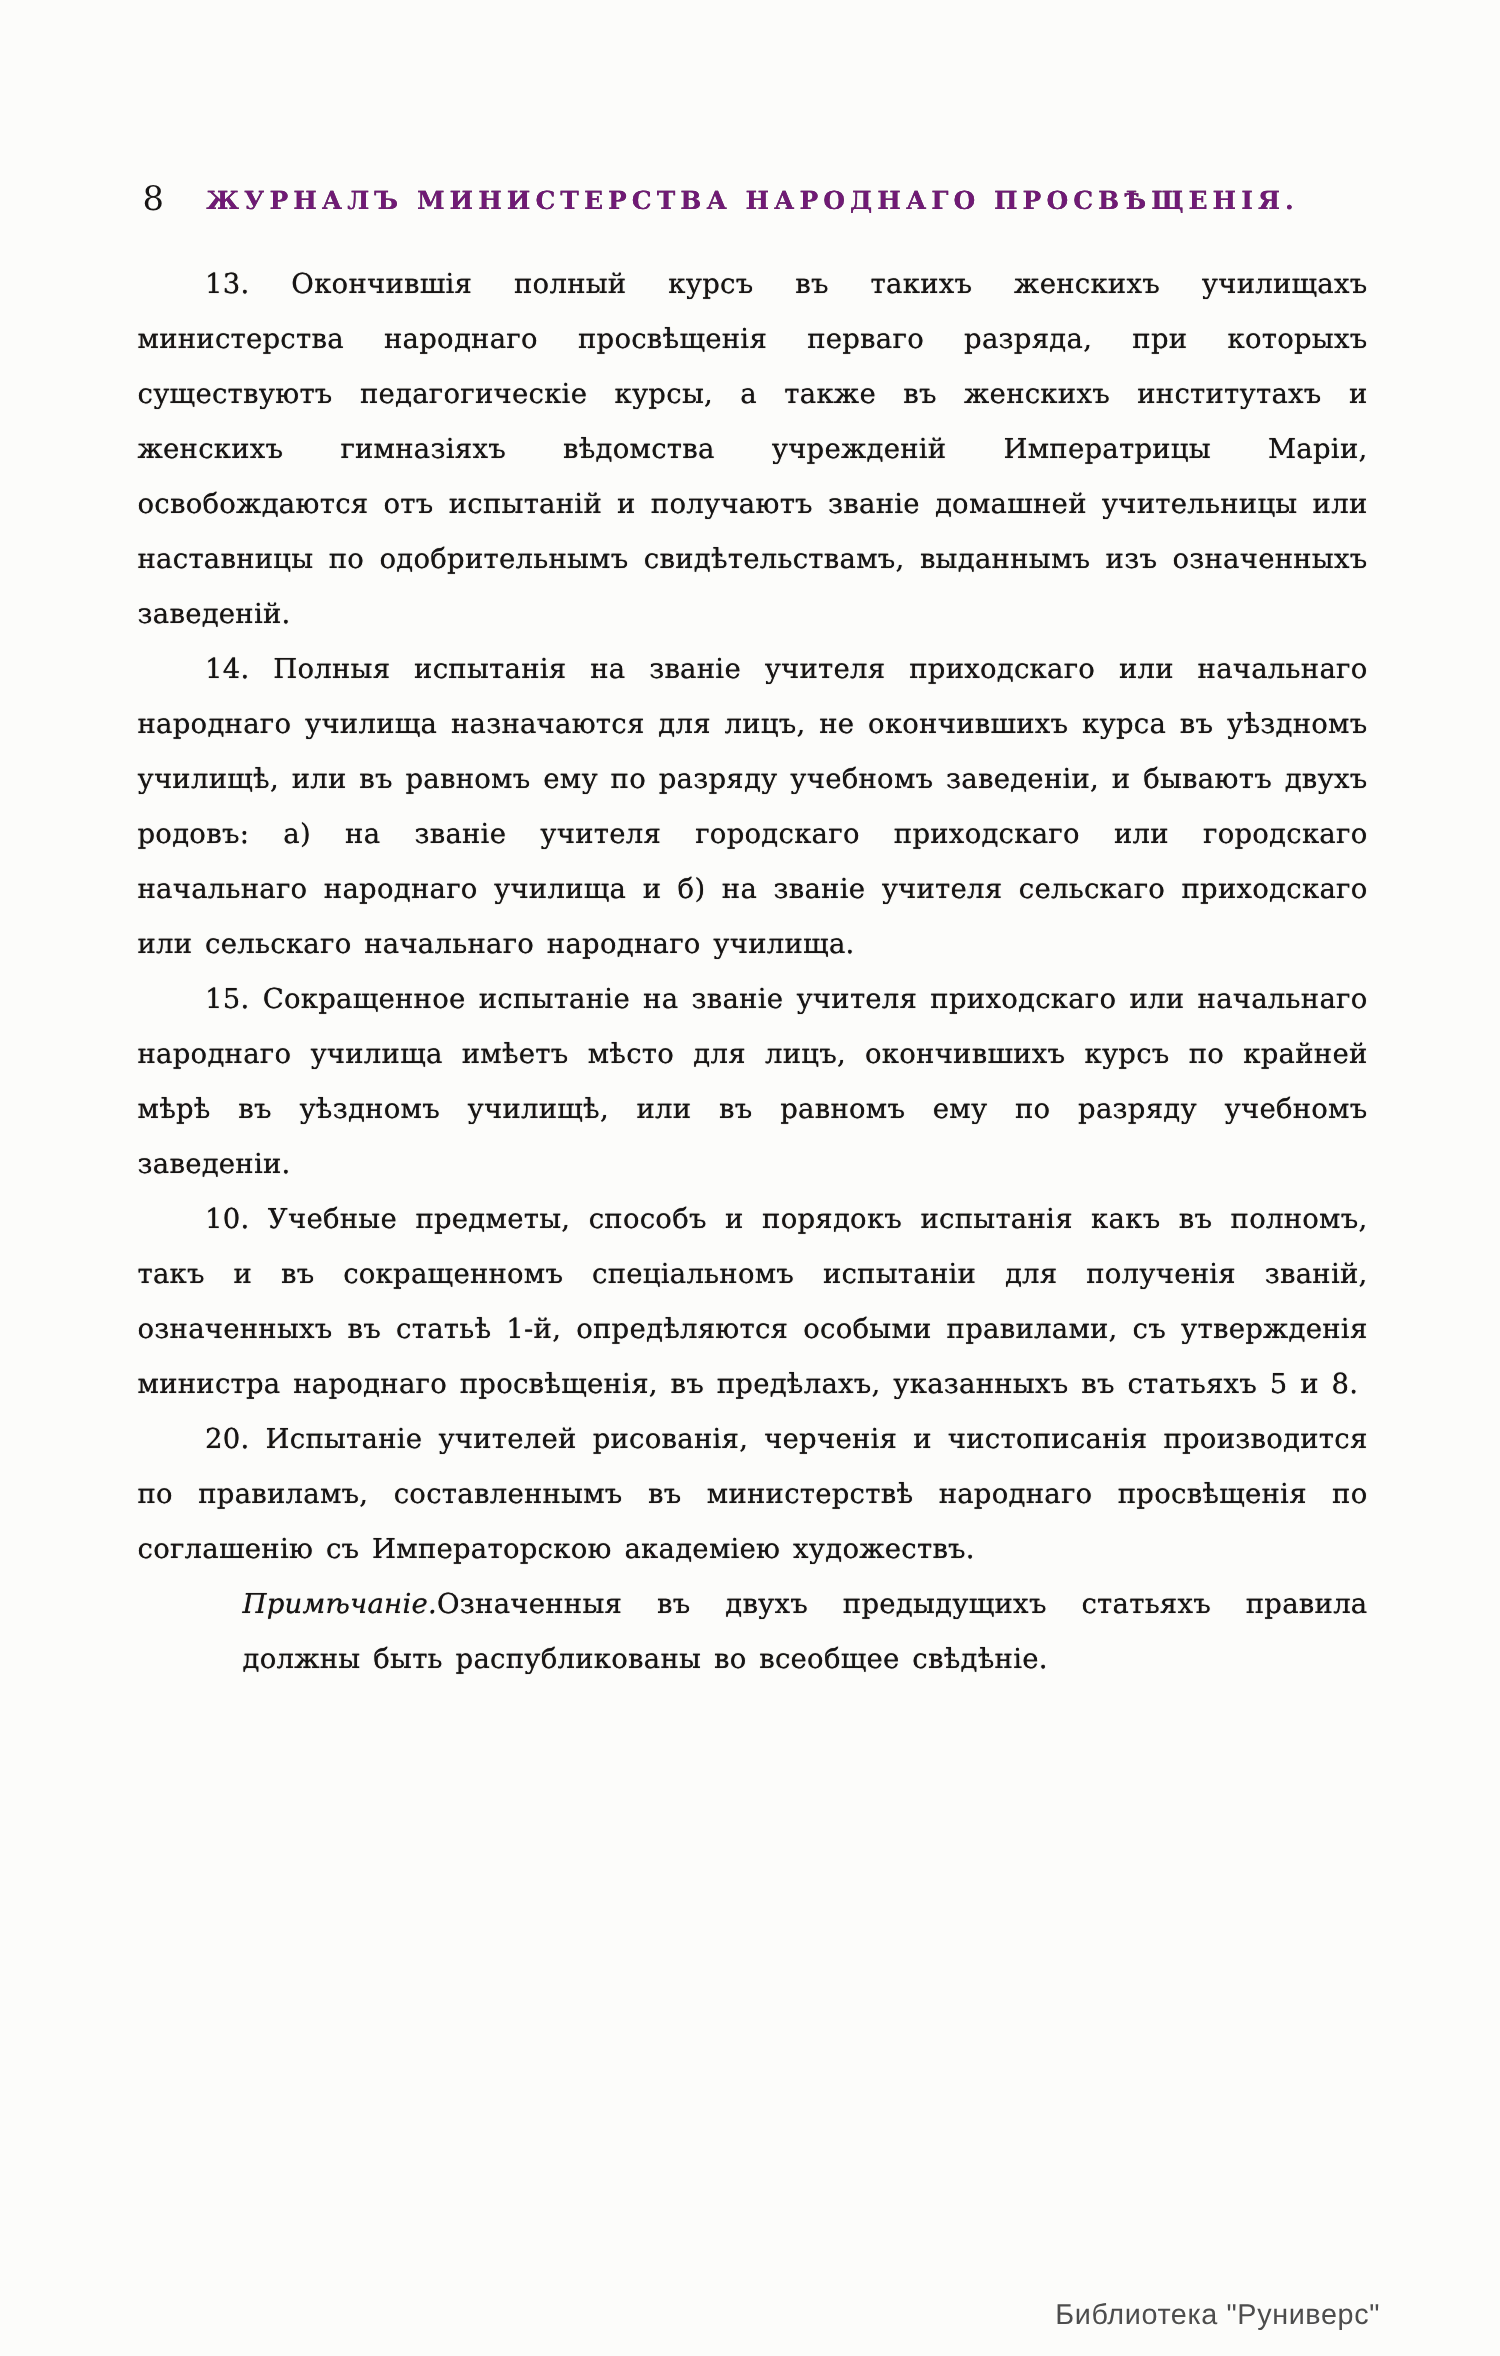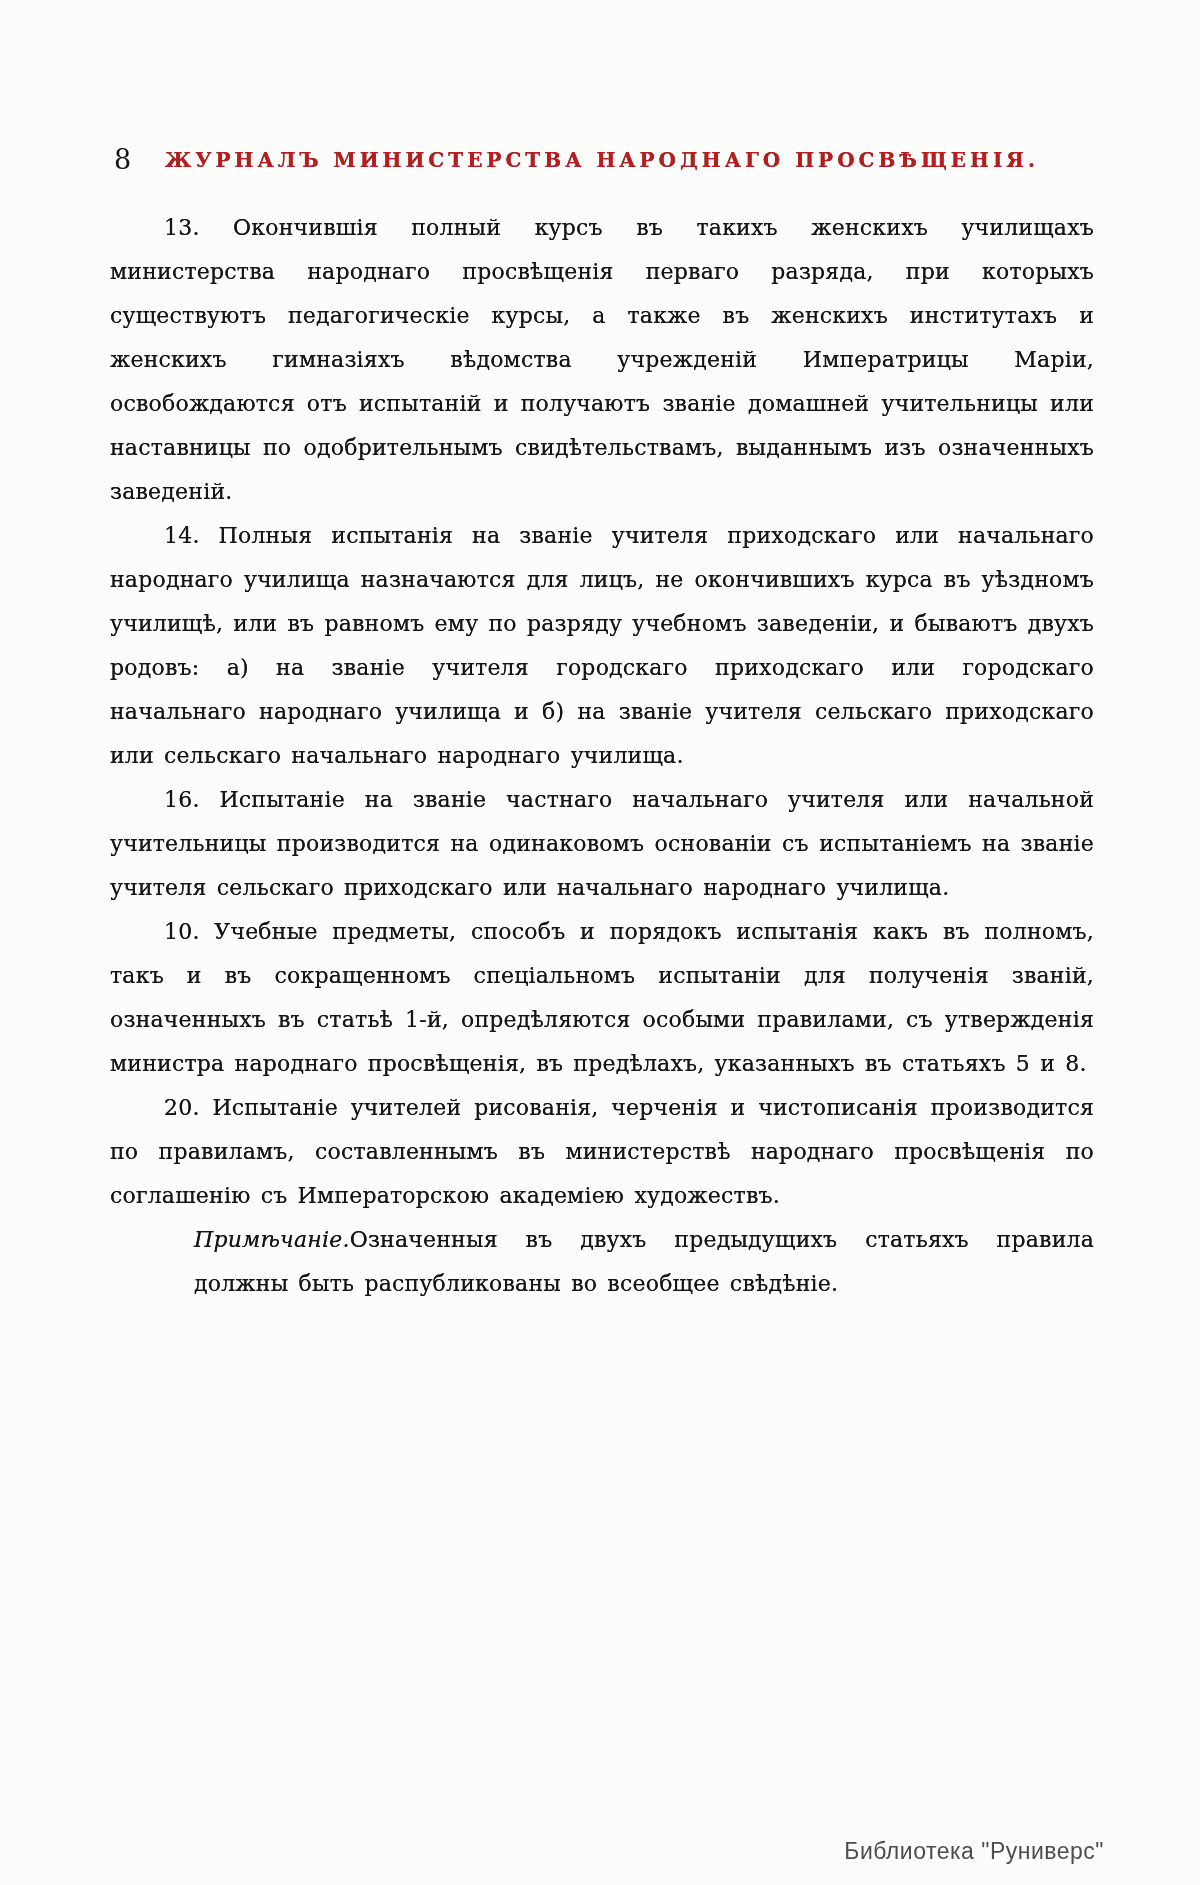--- a/index.html
+++ b/index.html
@@ -32,21 +32,21 @@
     top: 2px;
     font-size: 27px;
     font-weight: normal;
   }
   .running-title {
     text-align: center;
     font-size: 20px;
     font-weight: bold;
     letter-spacing: 4px;
     padding-top: 6px;
-    color: #b91c1c;
+    color: #701a75;
     text-shadow: 0 0 0.5px rgba(20,18,16,0.75);
   }
   .body-text p {
     margin: 0;
     font-size: 22px;
     line-height: 44px;
     text-align: justify;
     text-indent: 54px;
     letter-spacing: 0.2px;
     word-spacing: 3px;
@@ -75,21 +75,21 @@
 <div class="scan-page">
 
   <div class="header-row">
     <span class="page-number">8</span>
     <div class="running-title">ЖУРНАЛЪ МИНИСТЕРСТВА НАРОДНАГО ПРОСВѢЩЕНІЯ.</div>
   </div>
 
   <div class="body-text">
     <p>13. Окончившія полный курсъ въ такихъ женскихъ училищахъ министерства народнаго просвѣщенія перваго разряда, при которыхъ существуютъ педагогическіе курсы, а также въ женскихъ институтахъ и женскихъ гимназіяхъ вѣдомства учрежденій Императрицы Маріи, освобождаются отъ испытаній и получаютъ званіе домашней учительницы или наставницы по одобрительнымъ свидѣтельствамъ, выданнымъ изъ означенныхъ заведеній.</p>
     <p>14. Полныя испытанія на званіе учителя приходскаго или начальнаго народнаго училища назначаются для лицъ, не окончившихъ курса въ уѣздномъ училищѣ, или въ равномъ ему по разряду учебномъ заведеніи, и бываютъ двухъ родовъ: а) на званіе учителя городскаго приходскаго или городскаго начальнаго народнаго училища и б) на званіе учителя сельскаго приходскаго или сельскаго начальнаго народнаго училища.</p>
-    <p>16. Испытаніе на званіе частнаго начальнаго учителя или начальной учительницы производится на одинаковомъ основаніи съ испытаніемъ на званіе учителя сельскаго приходскаго или начальнаго народнаго училища.</p>
+    <p>15. Сокращенное испытаніе на званіе учителя приходскаго или начальнаго народнаго училища имѣетъ мѣсто для лицъ, окончившихъ курсъ по крайней мѣрѣ въ уѣздномъ училищѣ, или въ равномъ ему по разряду учебномъ заведеніи.</p>
     <p>10. Учебные предметы, способъ и порядокъ испытанія какъ въ полномъ, такъ и въ сокращенномъ спеціальномъ испытаніи для полученія званій, означенныхъ въ статьѣ 1-й, опредѣляются особыми правилами, съ утвержденія министра народнаго просвѣщенія, въ предѣлахъ, указанныхъ въ статьяхъ 5 и 8.</p>
     <p>20. Испытаніе учителей рисованія, черченія и чистописанія производится по правиламъ, составленнымъ въ министерствѣ народнаго просвѣщенія по соглашенію съ Императорскою академіею художествъ.</p>
 
     <p class="note">
       <span class="note-label">Примѣчаніе.</span><span>Означенныя въ двухъ предыдущихъ статьяхъ правила должны быть распубликованы во всеобщее свѣдѣніе.</span>
     </p>
 
   </div>
 
 </div>

